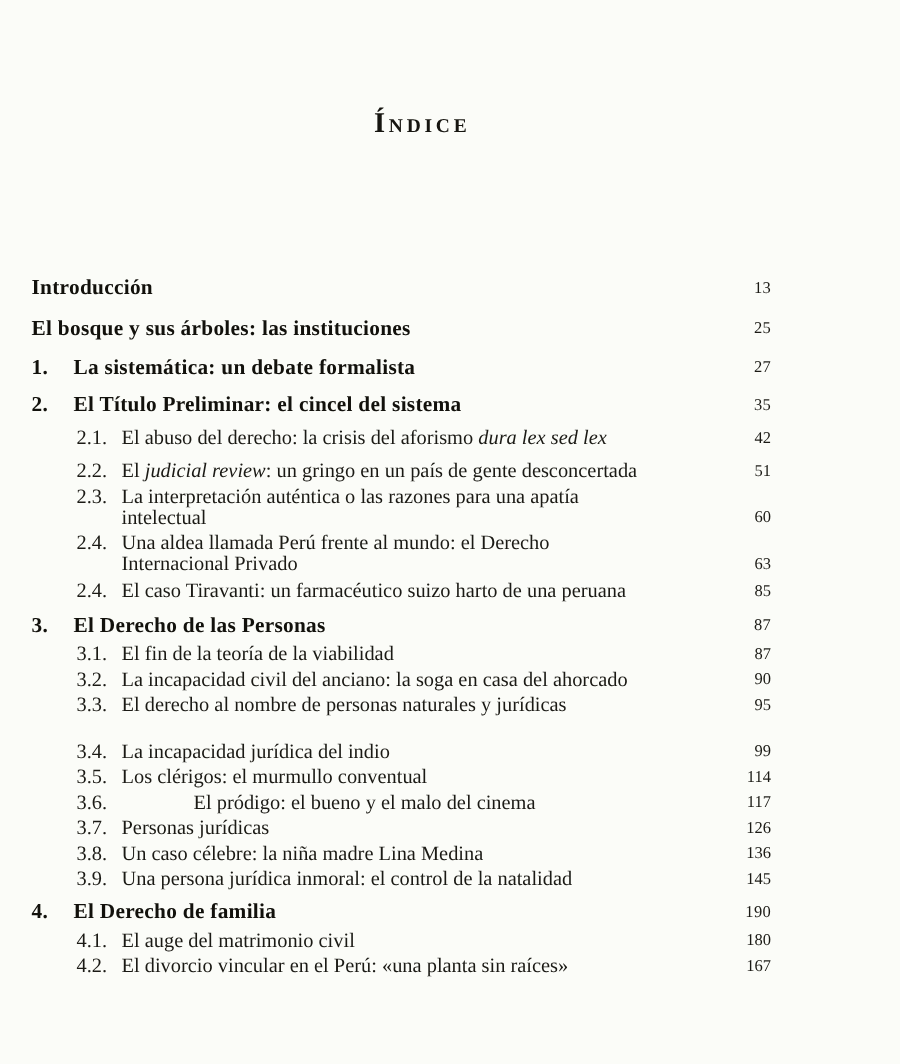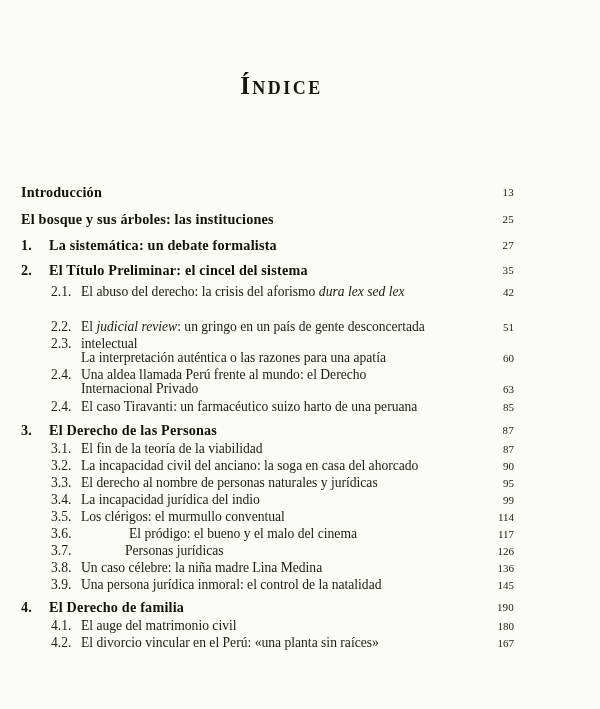--- a/index.html
+++ b/index.html
@@ -11,21 +11,21 @@
     overflow: hidden;
     position: relative;
   }
   .scan-page { position: absolute; inset: 0; }
   .page-title {
     position: absolute;
     top: 72px; left: 35px; width: 493px;
     text-align: center;
     font-variant: small-caps;
     font-weight: bold;
-    font-size: 25px;
+    font-size: 19px;
     letter-spacing: 2.5px;
     color: #161510;
   }
   .toc {
     position: absolute;
     left: 21px; top: 183px; width: 493px;
   }
   .toc-row {
     display: flex;
     font-size: 13.6px;
@@ -89,32 +89,32 @@
         </span>
         <span class="pg">35</span>
       </div>
       <div class="toc-row level2" style="margin-top: 7px;">
         <span class="num">2.1.</span>
         <span class="label">
           <span class="line"><span>El abuso del derecho: la crisis del aforismo </span><i>dura lex sed lex</i></span>
         </span>
         <span class="pg">42</span>
       </div>
-      <div class="toc-row level2" style="margin-top: 21px;">
+      <div class="toc-row level2" style="margin-top: 8px;">
         <span class="num">2.2.</span>
         <span class="label">
           <span class="line"><span>El </span><i>judicial review</i><span>: un gringo en un país de gente desconcertada</span></span>
         </span>
         <span class="pg">51</span>
       </div>
       <div class="toc-row level2" style="margin-top: 3px;">
         <span class="num">2.3.</span>
         <span class="label">
+          <span class="line"><span>La interpretación auténtica o las razones para una apatía</span></span>
           <span class="line"><span>intelectual</span></span>
-          <span class="line"><span>La interpretación auténtica o las razones para una apatía</span></span>
         </span>
         <span class="pg">60</span>
       </div>
       <div class="toc-row level2" style="margin-top: 3px;">
         <span class="num">2.4.</span>
         <span class="label">
           <span class="line"><span>Una aldea llamada Perú frente al mundo: el Derecho</span></span>
           <span class="line"><span>Internacional Privado</span></span>
         </span>
         <span class="pg">63</span>
@@ -147,42 +147,42 @@
         </span>
         <span class="pg">90</span>
       </div>
       <div class="toc-row level2" style="margin-top: 3px;">
         <span class="num">3.3.</span>
         <span class="label">
           <span class="line"><span>El derecho al nombre de personas naturales y jurídicas</span></span>
         </span>
         <span class="pg">95</span>
       </div>
-      <div class="toc-row level2" style="margin-top: 3px;">
+      <div class="toc-row level2" style="margin-top: 17px;">
         <span class="num">3.4.</span>
         <span class="label">
           <span class="line"><span>La incapacidad jurídica del indio</span></span>
         </span>
         <span class="pg">99</span>
       </div>
       <div class="toc-row level2" style="margin-top: 3px;">
         <span class="num">3.5.</span>
         <span class="label">
           <span class="line"><span>Los clérigos: el murmullo conventual</span></span>
         </span>
         <span class="pg">114</span>
       </div>
       <div class="toc-row level2" style="margin-top: 3px; gap: 48px;">
         <span class="num">3.6.</span>
         <span class="label">
           <span class="line"><span>El pródigo: el bueno y el malo del cinema</span></span>
         </span>
         <span class="pg">117</span>
       </div>
-      <div class="toc-row level2" style="margin-top: 3px; gap: 44px;">
+      <div class="toc-row level2" style="margin-top: 3px;">
         <span class="num">3.7.</span>
         <span class="label">
           <span class="line"><span>Personas jurídicas</span></span>
         </span>
         <span class="pg">126</span>
       </div>
       <div class="toc-row level2" style="margin-top: 3px;">
         <span class="num">3.8.</span>
         <span class="label">
           <span class="line"><span>Un caso célebre: la niña madre Lina Medina</span></span>

